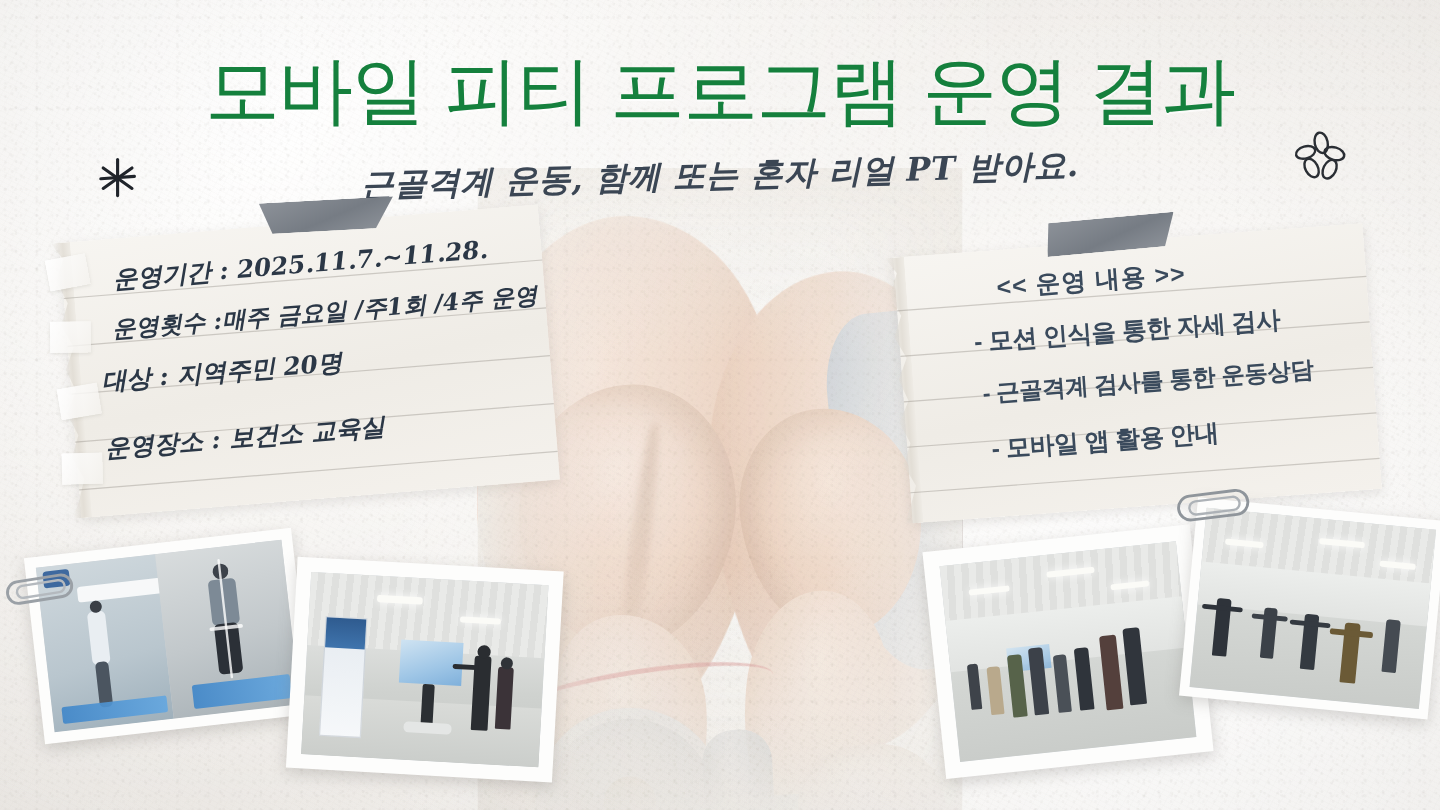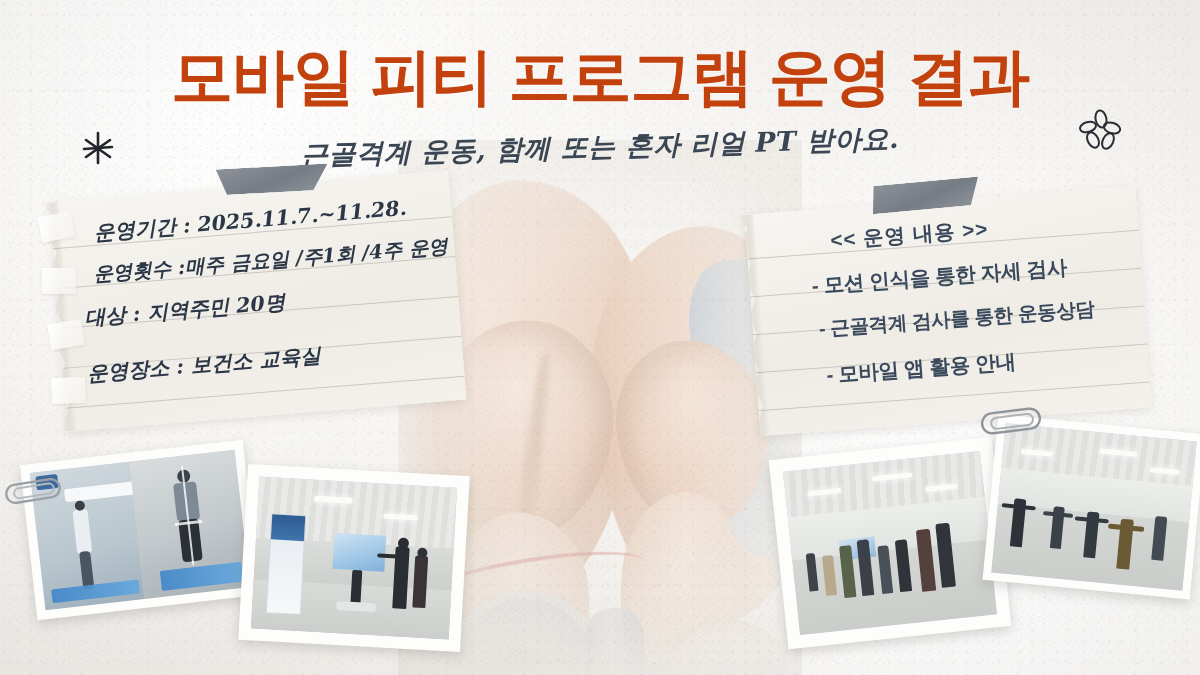--- a/index.html
+++ b/index.html
@@ -39,23 +39,23 @@
       repeating-linear-gradient(-61deg, rgba(255,255,255,0) 0 5px, rgba(190,185,178,.08) 5px 6px);
   }
   .bg-vig{
     position:absolute;inset:0;
     background:radial-gradient(ellipse at 50% 45%, rgba(255,255,255,.25) 0%, rgba(255,255,255,0) 55%, rgba(150,144,136,.10) 100%);
   }
 
   
   .title{
     position:absolute;left:0;right:0;top:44px;text-align:center;
-    font-size:62px;line-height:1.06;font-weight:700;
+    font-size:62px;line-height:1.06;font-weight:400;
     letter-spacing:-1px;
-    color:#c2410c;
+    color:#15803d;
     white-space:nowrap;
     text-shadow:0 1px 0 rgba(255,255,255,.7);
   }
   .subtitle{
     position:absolute;left:0;right:0;top:132px;text-align:center;
     font-size:27px;line-height:1.1;
     color:#3b4654;
     font-family:"DejaVu Serif",serif;
     font-style:italic;font-weight:700;
     transform:rotate(-1.6deg);

